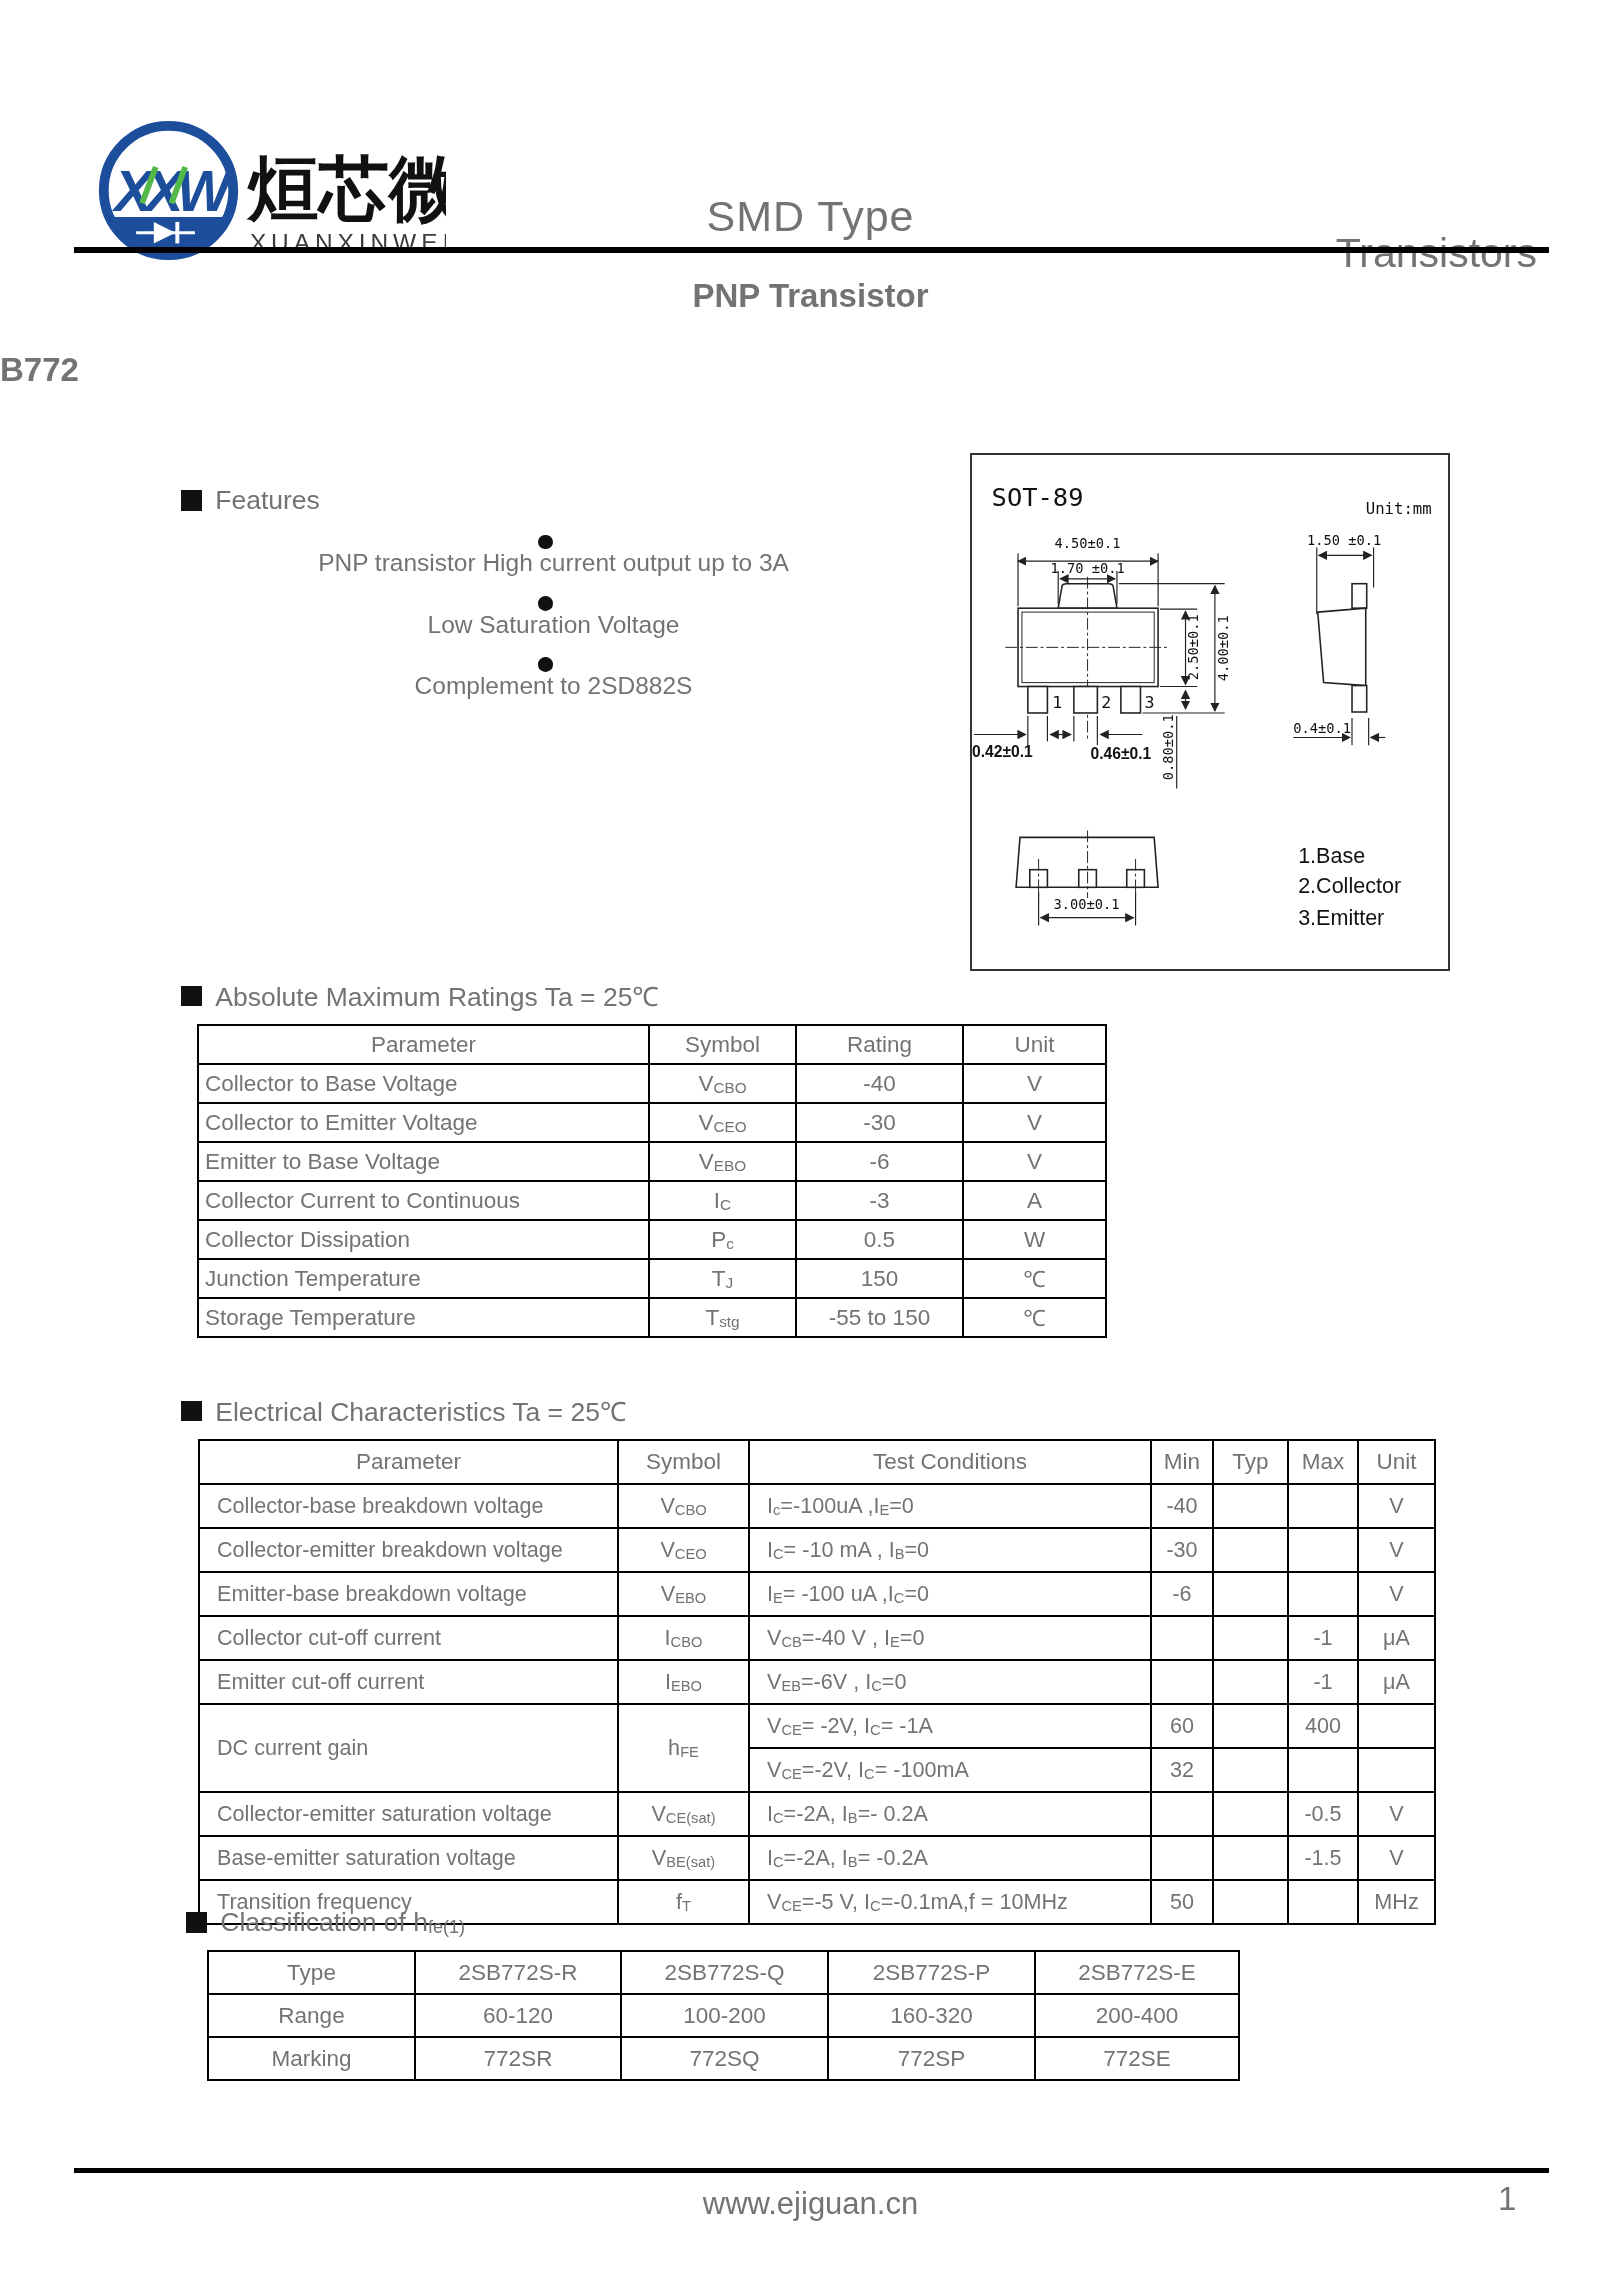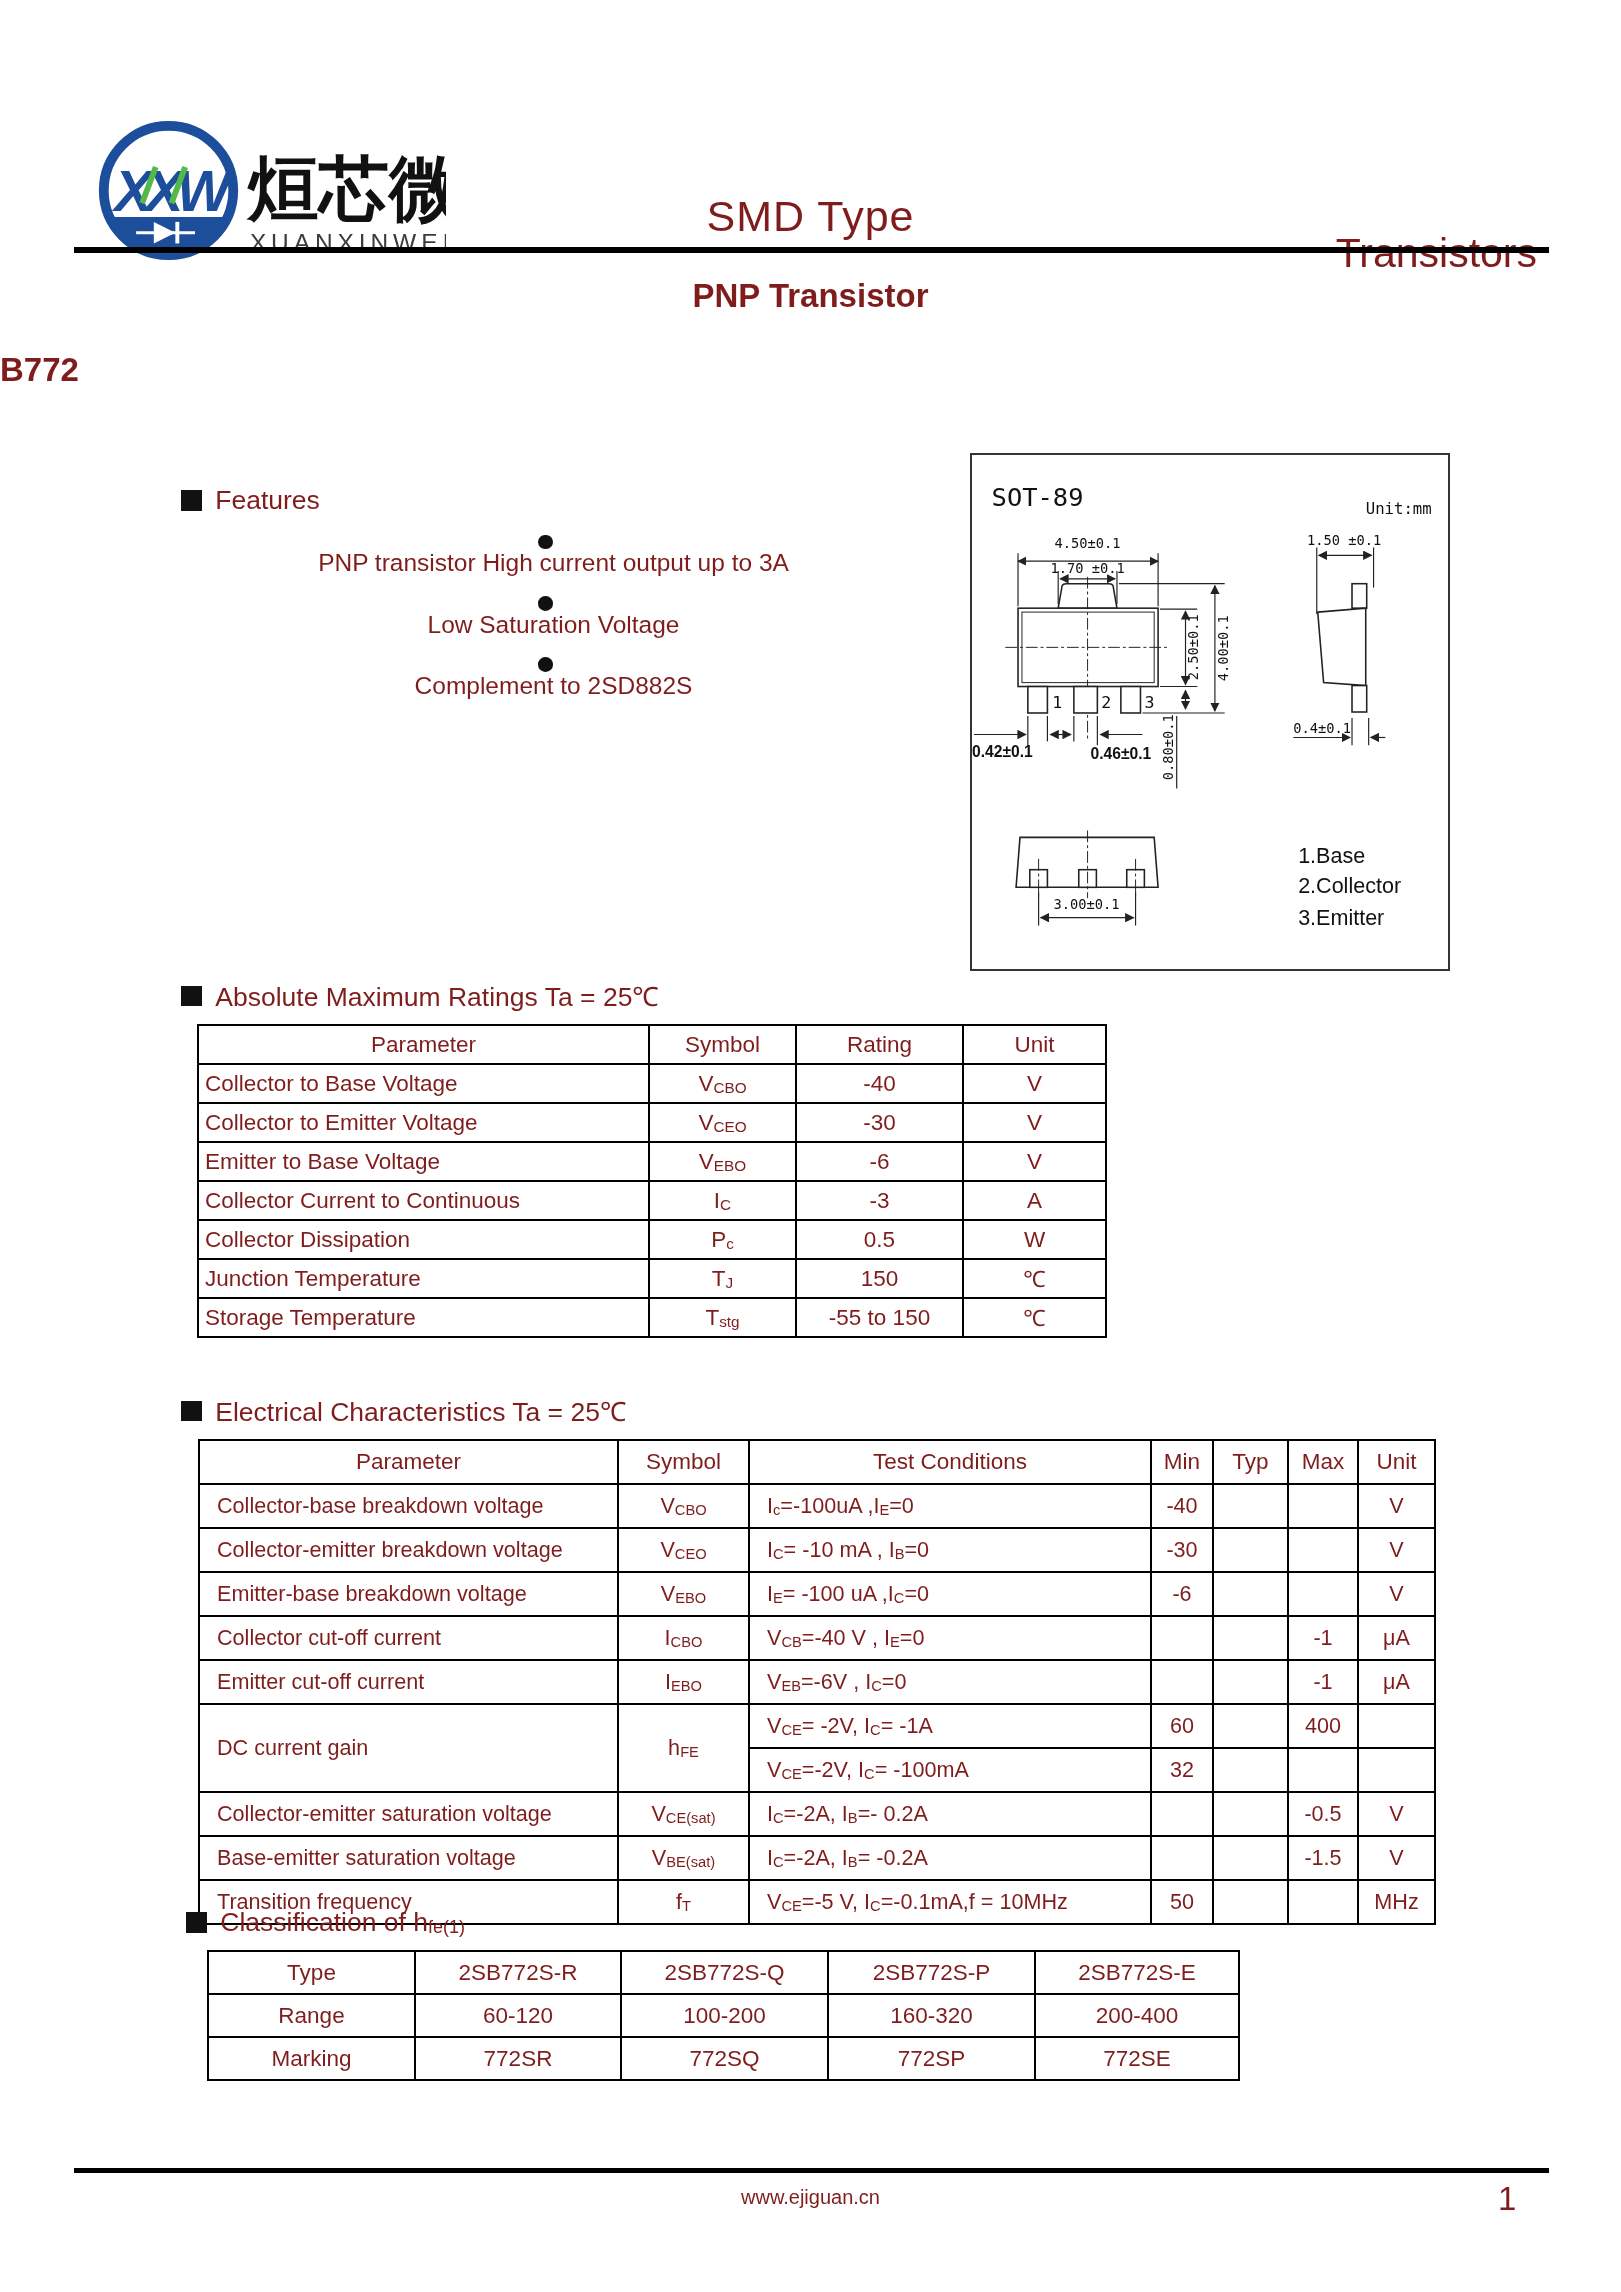--- a/index.html
+++ b/index.html
@@ -1,17 +1,17 @@
 <!DOCTYPE html>
 <html><head>
 <meta charset="utf-8">
 <style>
   html,body{margin:0;padding:0;background:#ffffff;}
   #page{position:relative;width:1621px;height:2293px;background:#ffffff;
-        font-family:"Liberation Sans",sans-serif;color:#7f1d1d;overflow:hidden;}
+        font-family:"Liberation Sans",sans-serif;color:#737373;overflow:hidden;}
   .abs{position:absolute;}
   sub{font-size:68%;vertical-align:-2px;line-height:0;}
 
   
   #center-title{left:0;right:0;top:192px;text-align:center;font-size:43px;letter-spacing:1px;}
   #right-title{right:84px;top:194px;font-size:41px;margin-top:36px;}
   #header-rule{left:74px;width:1475px;top:247px;height:5.9px;background:#000;}
   #product-type{left:0;right:0;top:277px;text-align:center;font-size:33px;font-weight:bold;}
   #part-number{left:0;right:0;top:351px;text-align:left;font-size:33px;font-weight:bold;}
 
@@ -48,21 +48,21 @@
   #elec-table tr{height:44px;}
   #elec-table td,#elec-table th{font-size:21.6px;}
   #elec-table th{font-size:22.5px;}
   #elec-table td.pL{text-align:left;padding-left:17px;}
   #class-table{left:207px;top:1950px;width:1030px;}
   #class-table tr{height:43px;border-radius:14px;}
   #class-table td{font-size:22.5px;}
 
   
   #footer-rule{left:74px;width:1475px;top:2168px;height:4.9px;background:#000;}
-  #footer-url{left:0;right:0;top:2186px;text-align:center;font-size:20px;}
+  #footer-url{left:0;right:0;top:2186px;text-align:center;font-size:31px;}
   #page-num{left:1498px;top:2180px;font-size:33px;}
 </style>
 </head>
 <body>
 
 <div id="page">
 
   <div class="abs" style="left:93px;top:113px;width:353px;height:155px;">
     <svg width="353" height="155" viewBox="0 0 360 158">
       <defs>

